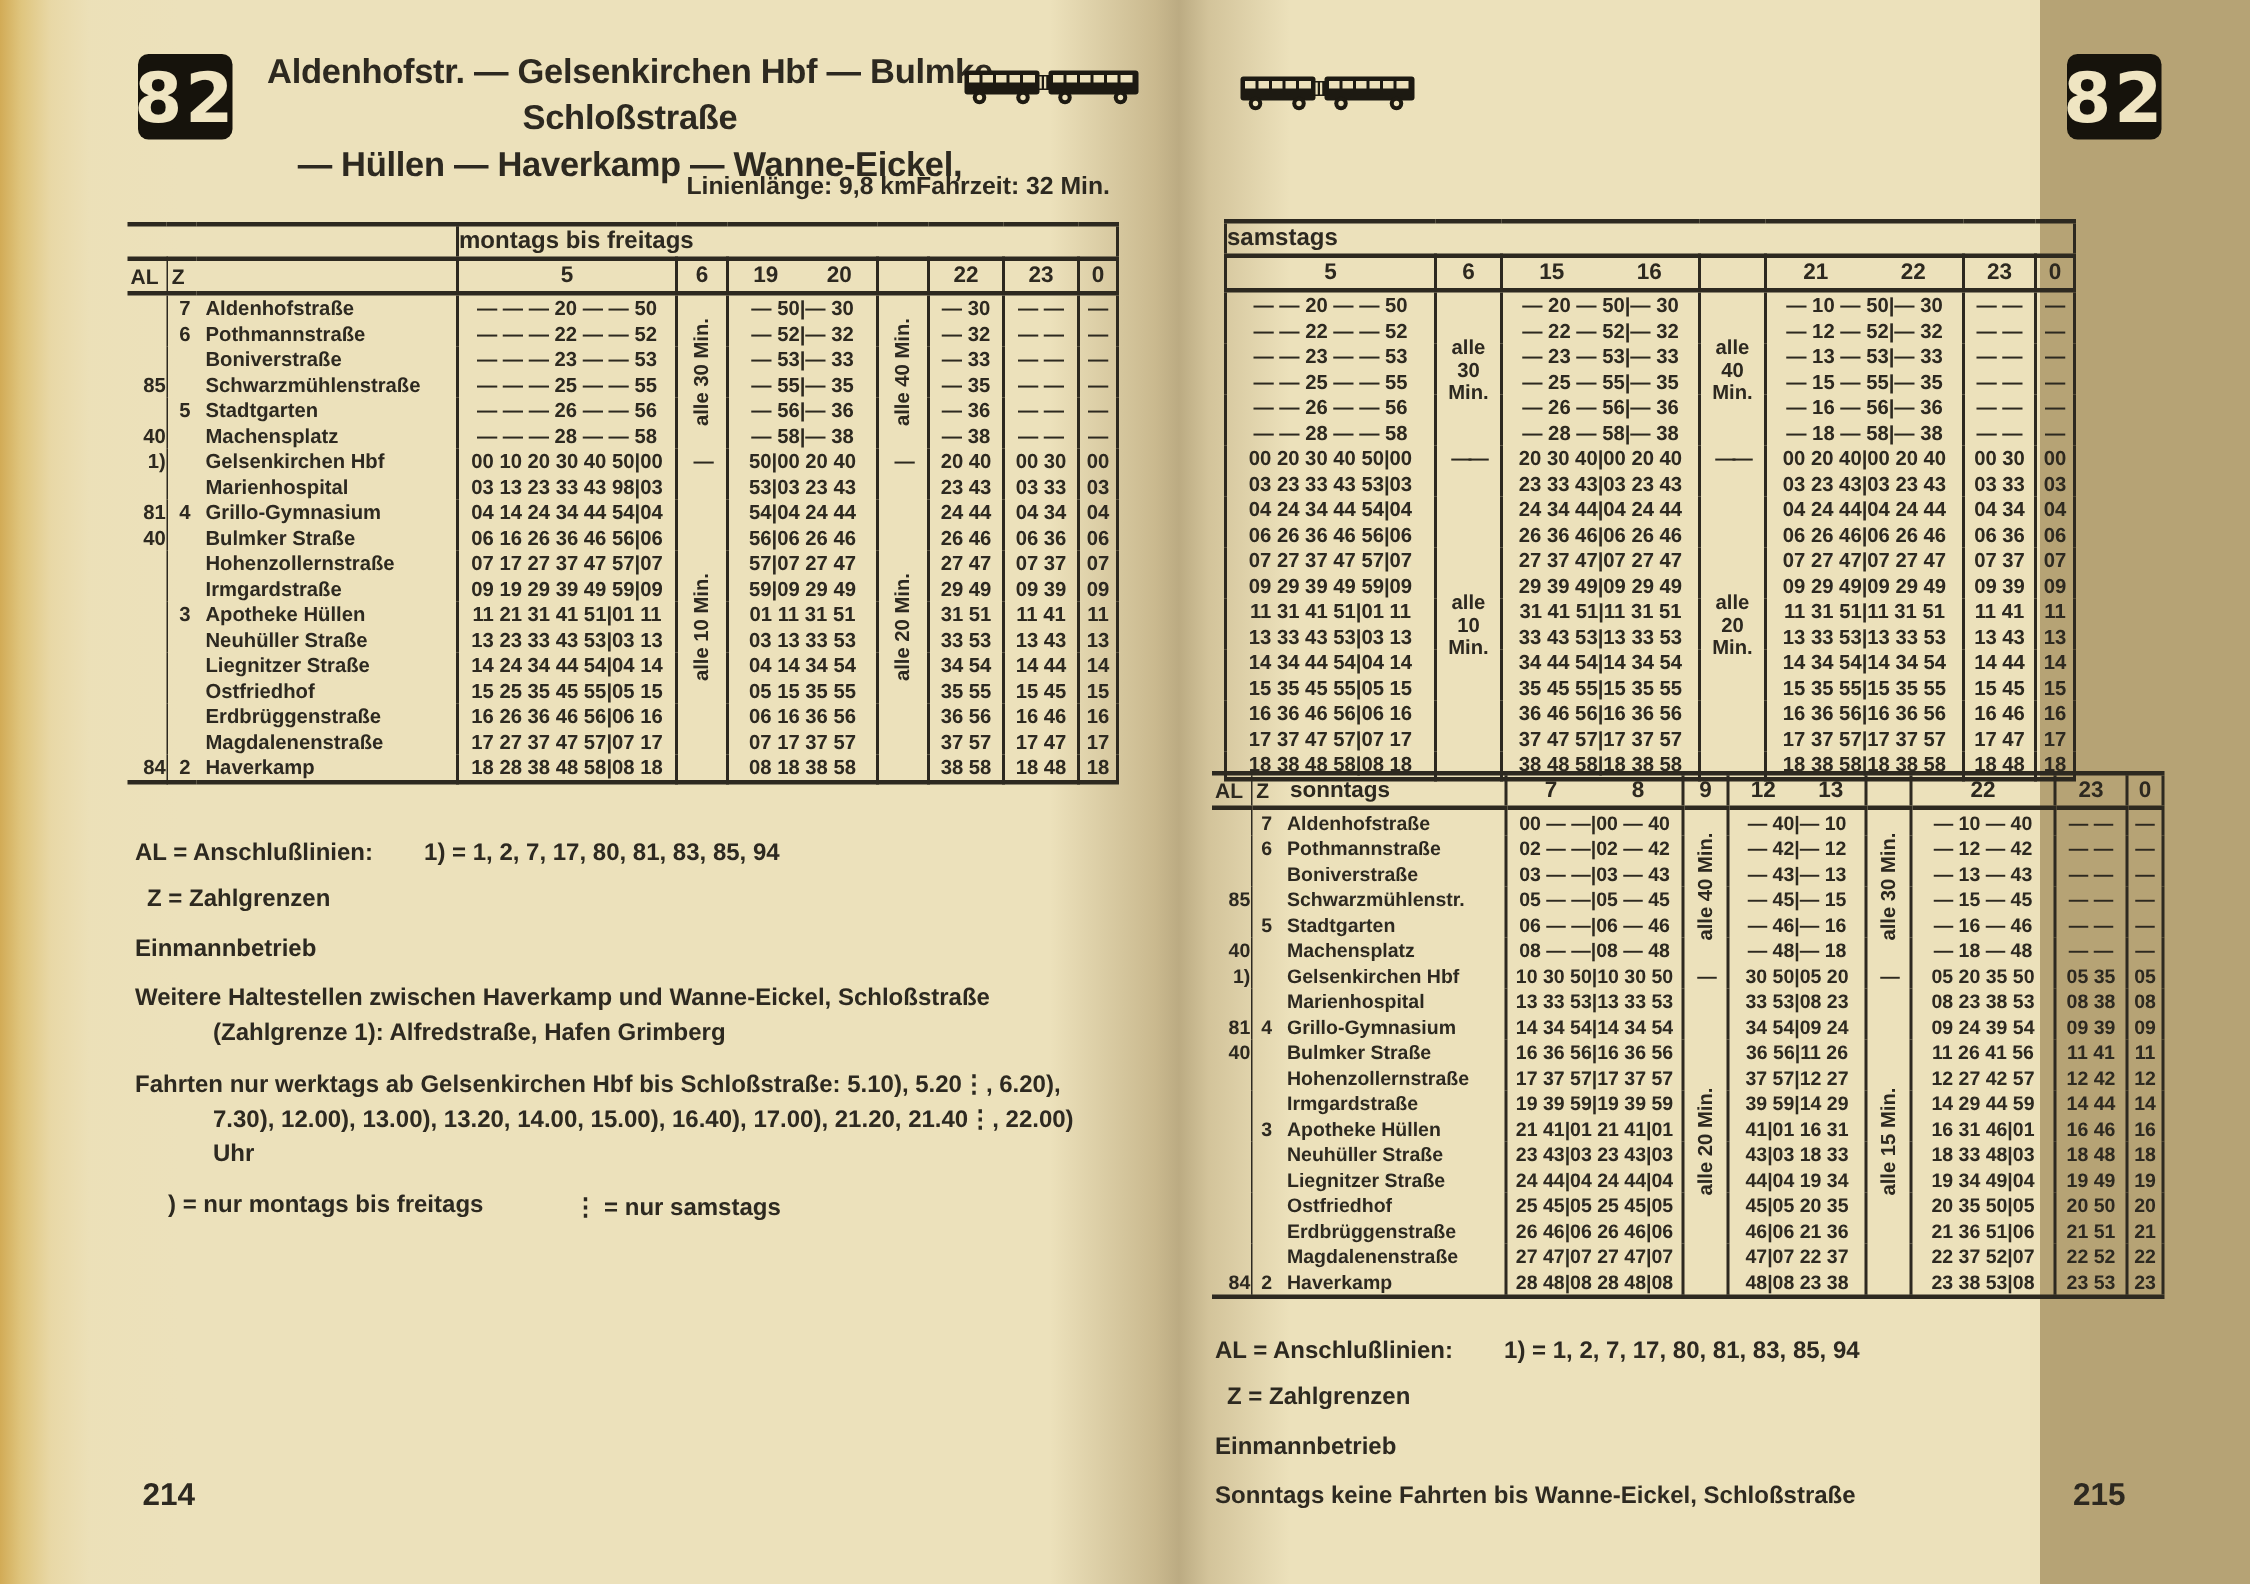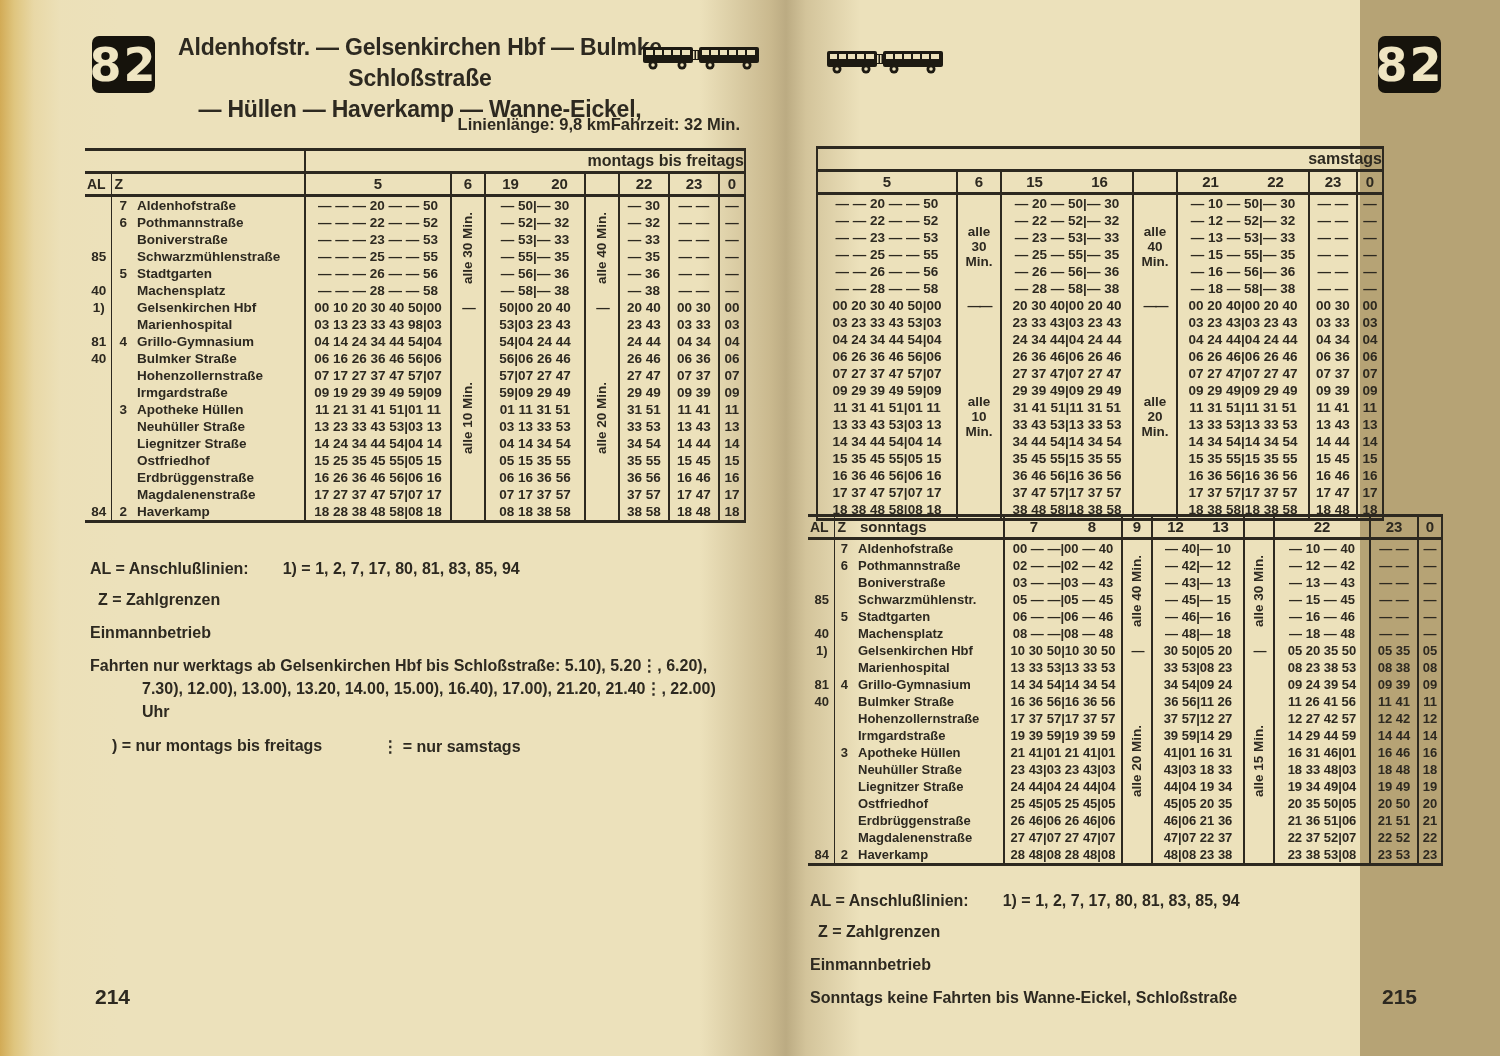--- a/index.html
+++ b/index.html
@@ -41,30 +41,30 @@
   .bus{position:absolute;}
 
   
   table.tt{border-collapse:collapse;table-layout:fixed;
     font-weight:700;color:#2d2920;
     border-top:3px solid #2d2920;border-bottom:3px solid #2d2920;border-right:2px solid #2d2920;}
   .tt th,.tt td{padding:0;white-space:nowrap;overflow:hidden;}
   .tt thead th{height:20px;line-height:20px;font-size:15px;}
   .tt tbody td{height:17px;line-height:17px;font-size:13.5px;}
   .tt.small tbody td{font-size:13px;}
-  .tt .day{border-bottom:3px solid #2d2920;font-size:16px;text-align:right;border-left:2px solid #2d2920;margin-left:22px;}
+  .tt .day{border-bottom:3px solid #2d2920;font-size:16px;text-align:left;border-left:2px solid #2d2920;margin-left:22px;}
   .tt .lead{border-bottom:3px solid #2d2920;}
   .tt tr.hour-row th{border-bottom:3px solid #2d2920;}
   .tt th.h-time,.tt td.c-time,.tt th.h-gap,.tt td.gap{border-left:2px solid #2d2920;}
   .tt th.h-z,.tt td.c-z{border-left:1.5px solid #2d2920;}
   .tt td.c-time{text-align:center;}
   .tt th.h-al{text-align:left;padding-left:2px;font-size:14px;}
   .tt th.h-z{text-align:left;padding-left:3px;font-size:14px;}
   .tt th.h-name{text-align:left;padding-left:8px;font-size:15px;}
-  .tt td.c-al{text-align:center;padding-left:2px;}
+  .tt td.c-al{text-align:right;padding-left:2px;}
   .tt td.c-z{text-align:right;padding-right:4px;}
   .tt td.c-name{text-align:left;padding-left:6px;}
   .tt th.multi span{display:inline-block;width:50%;}
   .tt td.gap{vertical-align:middle;text-align:center;}
   .vlabel{writing-mode:vertical-rl;transform:rotate(180deg);margin:0 auto;font-size:13.5px;line-height:1.05;font-weight:700;}
   .stacked div{line-height:15px;font-size:13.5px;text-align:center;}
   .gapdash{letter-spacing:-2px;}
 
   
   .fnotes{position:absolute;font-size:16px;font-weight:700;margin-top:40px;}
@@ -365,20 +365,21 @@
         </table>
       </div>
 
     <div class="fnotes" style="left:30px;top:520px;width:655px;">
       <div class="fn-al">
         <span>AL = Anschlußlinien:</span>
         <span>1) =  1, 2, 7, 17, 80, 81, 83, 85, 94</span>
       </div>
       <div class="fn-z">Z = Zahlgrenzen</div>
       <div class="fn-head">Einmannbetrieb</div>
+      <div class="fn-para">Weitere Haltestellen zwischen Haverkamp und Wanne-Eickel, Schloßstraße (Zahlgrenze 1): Alfredstraße, Hafen Grimberg</div>
       <div class="fn-para">Fahrten nur werktags ab Gelsenkirchen Hbf bis Schloßstraße: 5.10), 5.20⋮, 6.20), 7.30),  12.00),  13.00),  13.20,  14.00,  15.00),  16.40),  17.00),  21.20,  21.40⋮, 22.00) Uhr</div>
       <div class="fn-legend">
         <span>) = nur montags bis freitags</span>
         <span>⋮ = nur samstags</span>
       </div>
     </div>
 
     <div class="pagenum" style="left:35px;top:985px;">214</div>
   </div>
 

